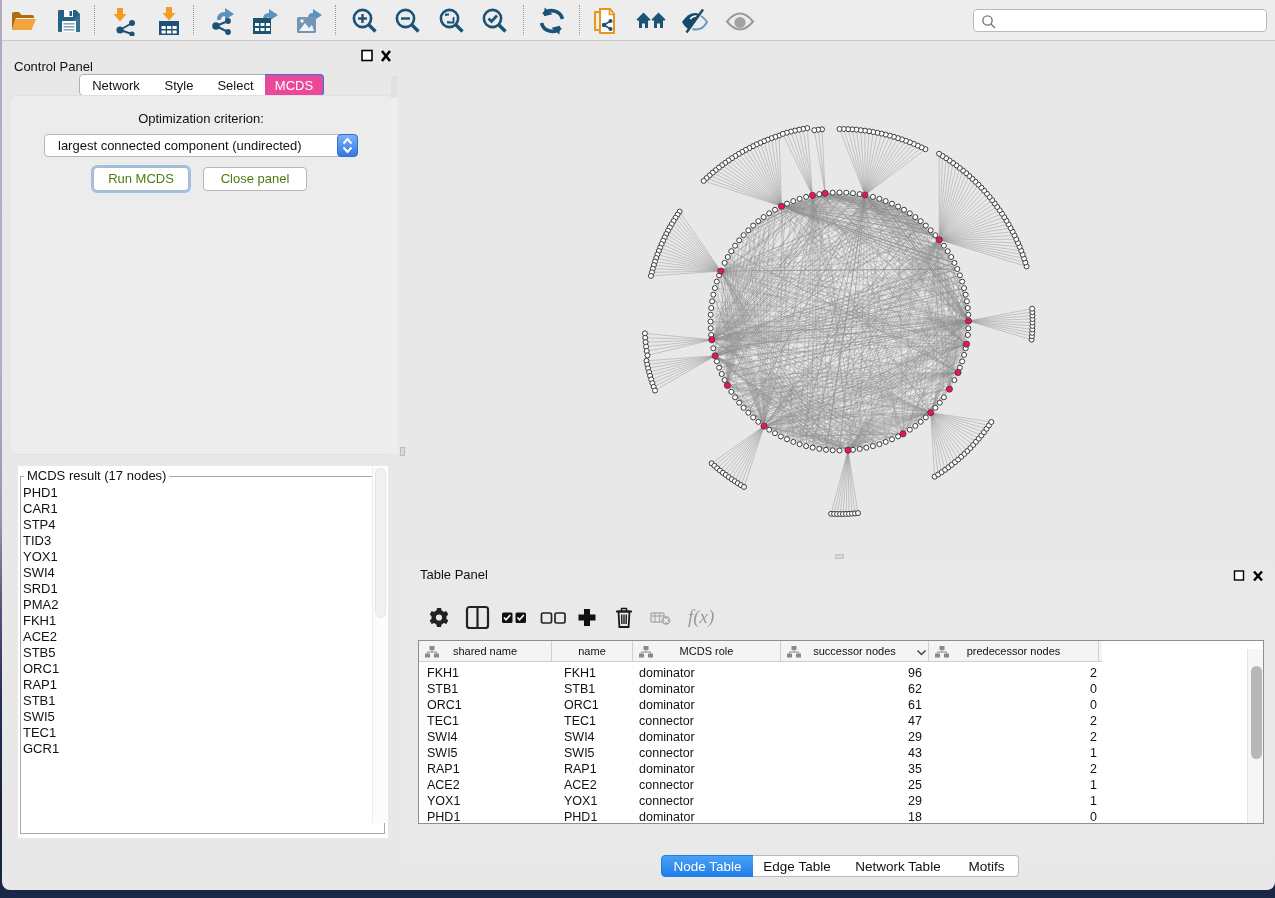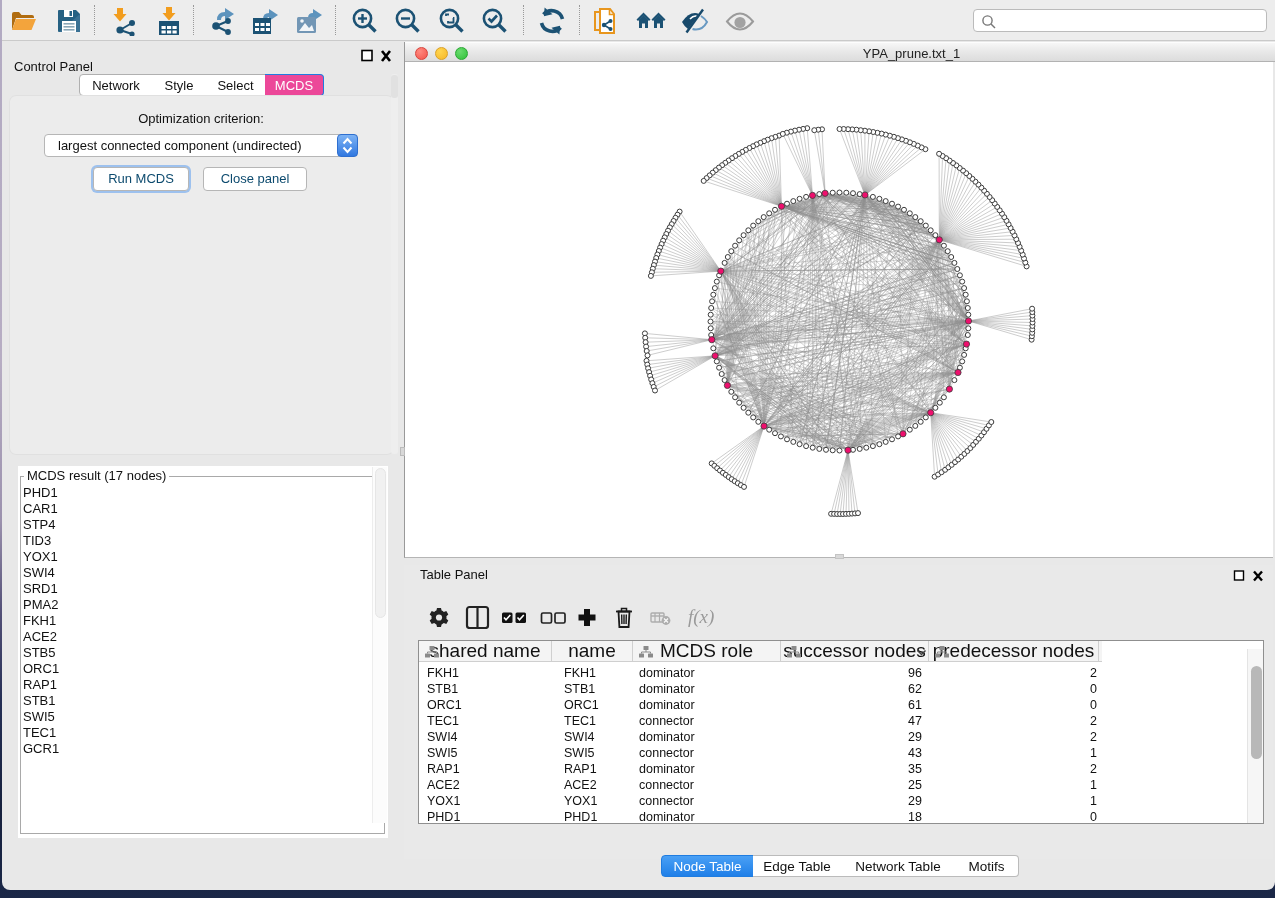--- a/index.html
+++ b/index.html
@@ -10,36 +10,36 @@
 .sep { position:absolute; top:5px; height:30px; width:0; border-left:1px dotted #999; }
 .tbi { position:absolute; top:6px; }
 #searchbox { position:absolute; left:971px; top:9px; width:294px; height:23px; background:#fff; border:1px solid #bbb; border-radius:4px; }
 #cpanel { position:absolute; left:0; top:42px; width:398px; height:817px; background:#e8e8e8; }
 #cpanel-title { position:absolute; left:12px; top:47px; font-size:13px; color:#111;margin-top:12px; }
 .tab { position:absolute; top:74px; height:22px; background:#fff; border:1px solid #b0b0b0; font-size:13px; color:#111; text-align:center; line-height:21px; }
 #card { position:absolute; left:7px; top:95px; width:385px; height:360px; background:#ececec; border-radius:7px; box-shadow:0 0 0 1px #e0e0e0 inset; }
 #optlabel { position:absolute; left:0; top:111px; width:398px; text-align:center; font-size:13px; color:#111; }
 #dropdown { position:absolute; left:42px; top:134px; width:314px; height:23px; background:#fff; border:1px solid #b6b6b6; border-radius:4px; font-size:13px; color:#111; line-height:21px; text-align:left; padding-left:13px; }
 #dd-btn { position:absolute; right:-1px; top:-1px; width:21px; height:23px; border-radius:4px; background:linear-gradient(#7db3f5,#3178e0); border:1px solid #2e6fd0; }
-.btn { position:absolute; height:24px; background:#fff; border:1px solid #b6b6b6; border-radius:4px; font-size:13px; color:#0c4a6e; text-align:center; line-height:22px; }
+.btn { position:absolute; height:24px; background:#fff; border:1px solid #b6b6b6; border-radius:4px; font-size:13px; color:#4d7c0f; text-align:center; line-height:22px; }
 #runbtn { left:91px; top:167px; width:96px; box-shadow:0 0 0 2px #9dc1ee; }
 #closebtn { left:201px; top:167px; width:104px; }
 #resultbox { position:absolute; left:16px; top:466px; width:370px; height:372px; background:#fff; }
 #fieldset { position:absolute; left:2px; top:10px; width:365px; height:358px; border:1px solid #a9a9a9; }
 #legend { position:absolute; left:3px; top:-9px; background:#fff; padding:0 3px; font-size:13px; color:#111; }
 #mlist { position:absolute; left:5px; top:19px; font-size:13px; color:#111; line-height:16px; }
 #rscroll { position:absolute; right:1px; top:1px; width:15px; height:356px; background:#fcfcfc; border-left:1px solid #ededed; }
 #rthumb { position:absolute; left:2px; top:1px; width:11px; height:150px; background:#f1f1f1; border:1px solid #e6e6e6; border-radius:6px; }
 #netwin { position:absolute; left:402px; top:42px; width:869px; height:516px; background:#fff; border-left:1px solid #999; border-bottom:1px solid #b5b5b5; }
 #nettitle { position:absolute; left:0; top:0; width:871px; height:20px; background:linear-gradient(#f7f7f7 0%,#e9e9e9 45%,#dcdcdc 100%); border-bottom:1px solid #b2b2b2; border-top:1px solid #fdfdfd; }
 .tl { position:absolute; top:3.5px; width:13px; height:13px; border-radius:50%; }
 #nettext { position:absolute; left:121px; top:3px; width:771px; text-align:center; font-size:13px; color:#222; }
 #tpanel { position:absolute; left:402px; top:565px; width:869px; height:294px; background:#e9e9e9; }
 #ttable { position:absolute; left:416px; top:640px; width:846px; height:184px; background:#fff; border:1px solid #8f8f8f; }
-.th { position:absolute; top:0; height:20px; background:#f4f4f4; border-right:1px solid #d0d0d0; font-size:19px; color:#111; text-align:center; line-height:20px; }
+.th { position:absolute; top:0; height:20px; background:#f4f4f4; border-right:1px solid #d0d0d0; font-size:11px; color:#111; text-align:center; line-height:20px; }
 #thead { position:absolute; left:0; top:0; width:683px; height:21px; background:#f4f4f4; border-bottom:1px solid #cfcfcf; }
 .trow { position:absolute; font-size:12.5px; color:#111; height:16px; line-height:16px; }
 #tscroll { position:absolute; right:0px; top:8px; width:16px; height:174px; background:#f6f6f6; border-left:1px solid #e4e4e4; }
 #tthumb { position:absolute; left:2.5px; top:17px; width:11px; height:93px; background:#b8b8b8; border-radius:6px; }
 .btab { position:absolute; top:855px; height:22px; background:#fff; border:1px solid #bbb; font-size:13.5px; color:#111; text-align:center; line-height:21px; }
 #statusbar { position:absolute; left:0; top:859px; width:1273px; height:31px; background:#ececec; border-top:1px solid #bdbdbd; }
 #listbtn { position:absolute; left:9px; top:8px; width:28px; height:20px; background:#fdfdfd; border:1px solid #b9b9b9; border-radius:3px; }
 #membtn { position:absolute; right:11px; top:6px; width:73px; height:23px; background:#fbfbfb; border:1px solid #ababab; font-size:12px; color:#000; }
 </style>
 </head>
@@ -194,28 +194,20 @@
 <div class="btn" id="runbtn">Run MCDS</div>
 <div class="btn" id="closebtn">Close panel</div>
 <div id="resultbox">
   <div id="fieldset">
         <div id="legend">MCDS result (17 nodes)</div>
       </div>
   <div id="mlist">PHD1<br>CAR1<br>STP4<br>TID3<br>YOX1<br>SWI4<br>SRD1<br>PMA2<br>FKH1<br>ACE2<br>STB5<br>ORC1<br>RAP1<br>STB1<br>SWI5<br>TEC1<br>GCR1</div>
   <div id="rscroll">
         <div id="rthumb"></div>
       </div>
-</div>
-<div id="netwin">
-  <div id="nettitle">
-    <div class="tl" style="left:10px;background:radial-gradient(circle at 35% 30%,#ff8a80,#f4544a);border:0.5px solid #d8443c"></div>
-    <div class="tl" style="left:30px;background:radial-gradient(circle at 35% 30%,#ffd54f,#f6b727);border:0.5px solid #dba125"></div>
-    <div class="tl" style="left:50px;background:radial-gradient(circle at 35% 30%,#69db6e,#2fc138);border:0.5px solid #2aa733"></div>
-    <div id="nettext">YPA_prune.txt_1</div>
-  </div>
 </div>
 <svg width="871" height="496" viewBox="404 62 871 496" style="position:absolute;left:402px;top:62px">
 <g stroke="#909090" stroke-width="0.75" stroke-opacity="0.5">
 <line x1="781.5" y1="206.3" x2="898.1" y2="206.6"></line>
 <line x1="781.5" y1="206.3" x2="885.7" y2="201.1"></line>
 <line x1="781.5" y1="206.3" x2="872.9" y2="196.9"></line>
 <line x1="781.5" y1="206.3" x2="853.0" y2="193.2"></line>
 <line x1="781.5" y1="206.3" x2="839.5" y2="192.5"></line>
 <line x1="781.5" y1="206.3" x2="959.9" y2="275.3"></line>
 <line x1="781.5" y1="206.3" x2="954.4" y2="262.9"></line>

